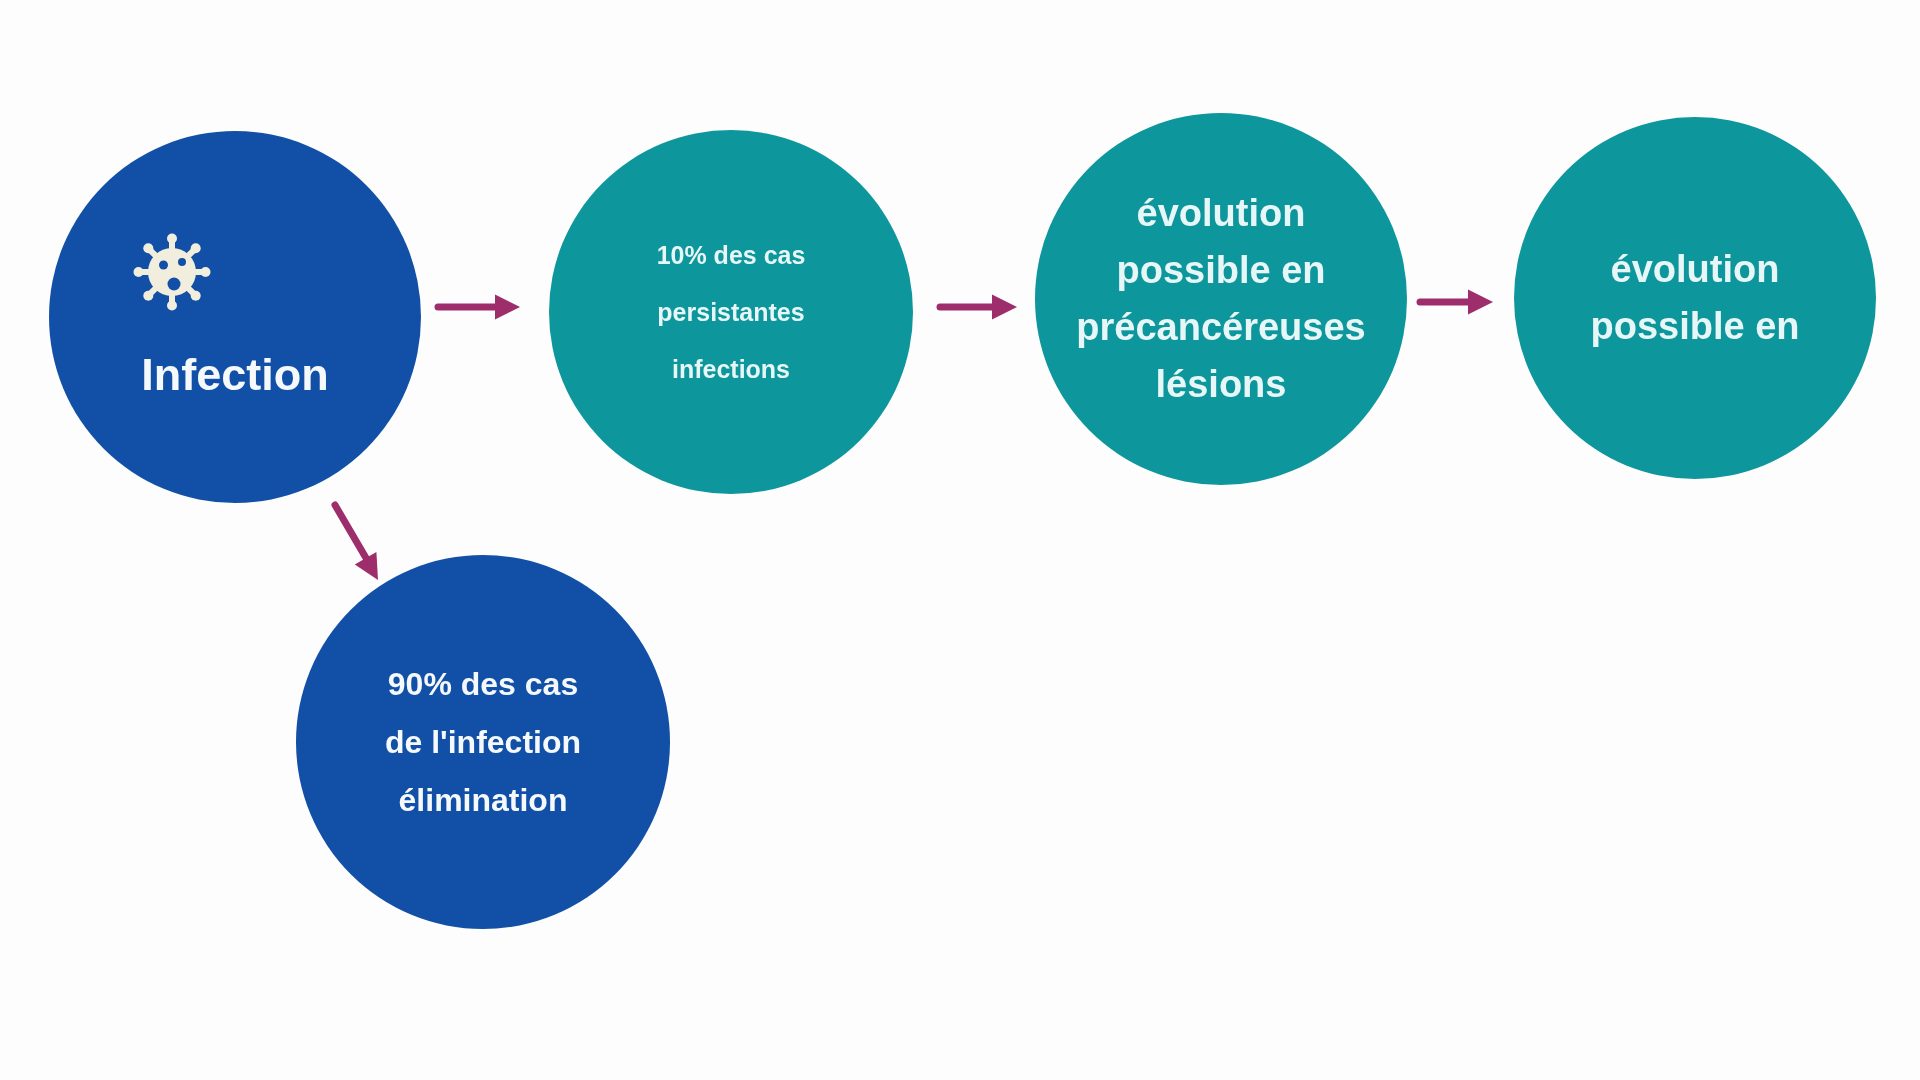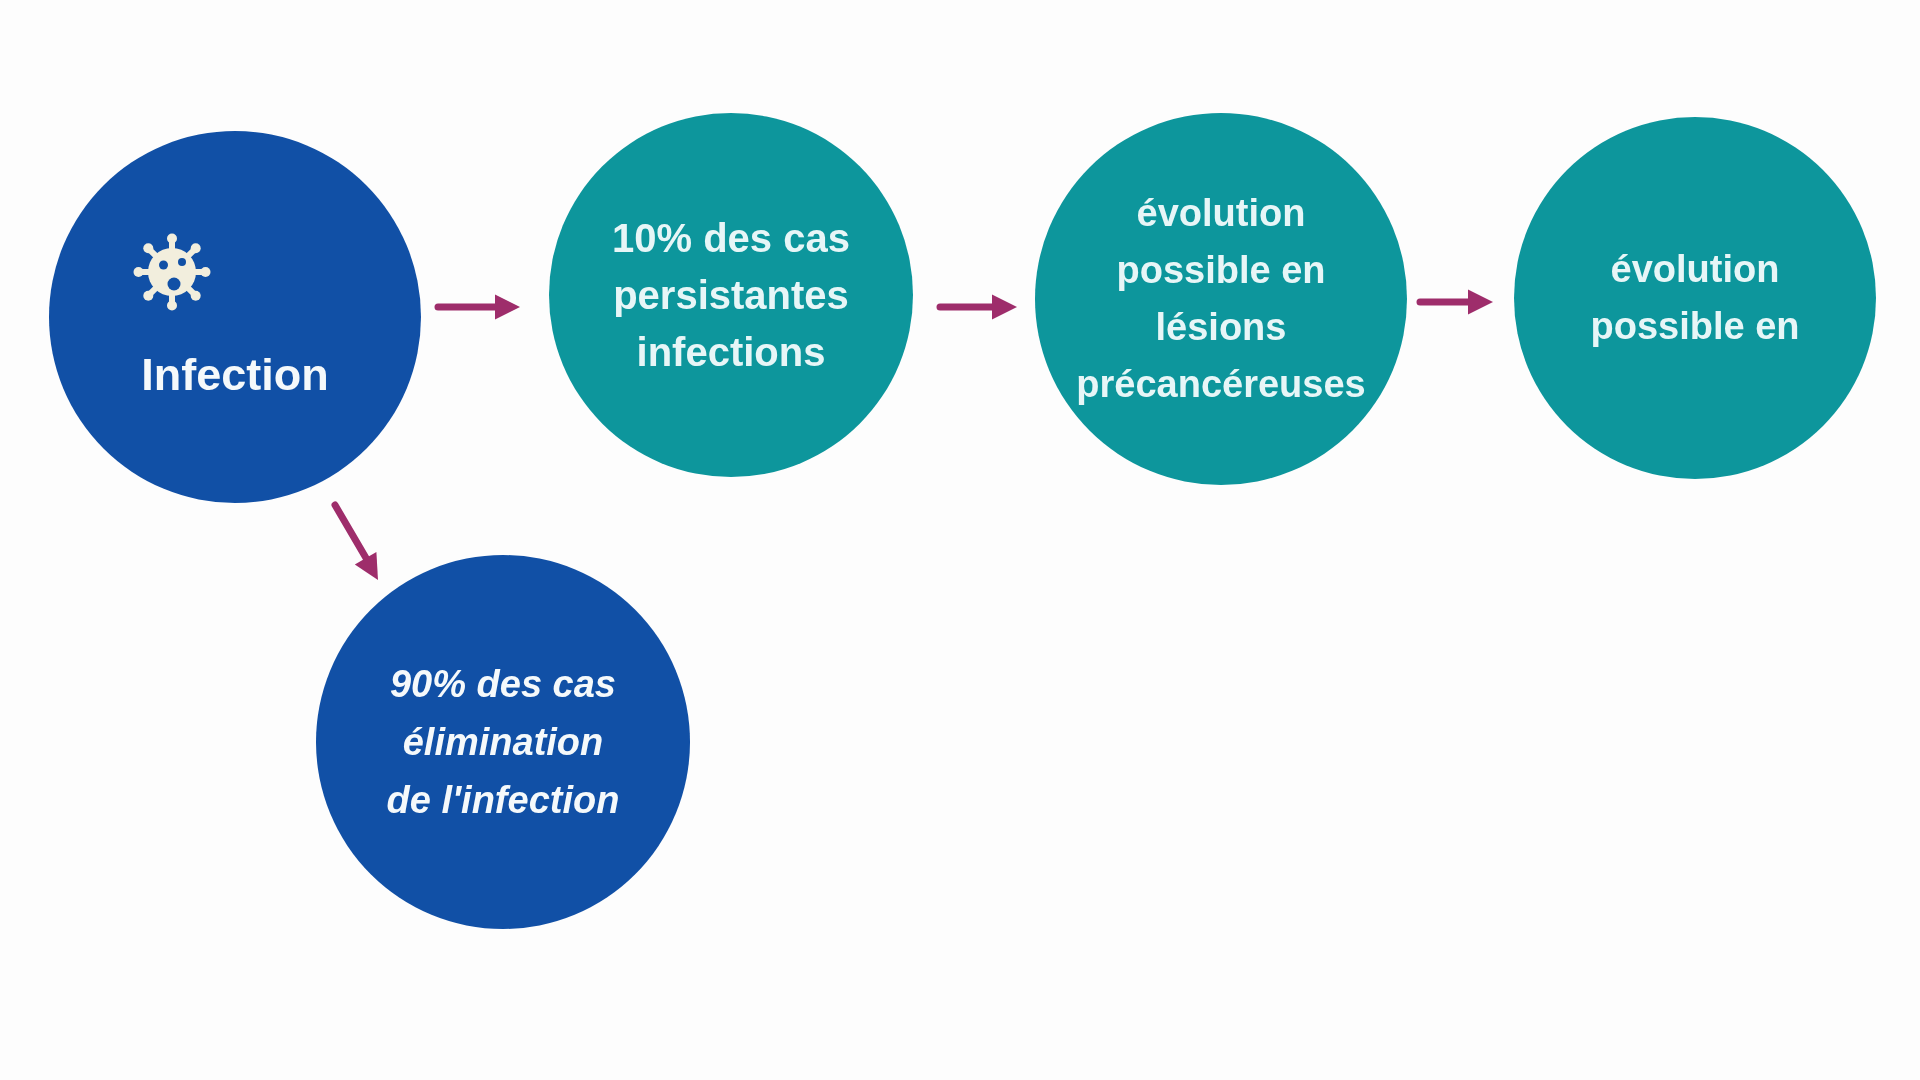--- a/index.html
+++ b/index.html
@@ -41,24 +41,24 @@
     justify-content: center;
     text-align: center;
     font-weight: 700;
   }
   .node.blue { background: var(--blue); color: var(--text-on-blue); }
   .node.teal { background: var(--teal); color: var(--text-on-teal); }
 
   .node .line { display: block; }
 
   .node-1 { left: 49px;   top: 131px; width: 372px; height: 372px; font-size: 45px; line-height: 62px; }
-  .node-2 { left: 549px;  top: 113px; width: 364px; height: 364px; font-size: 40px; line-height: 57px; text-align: center; }
+  .node-2 { left: 549px;  top: 130px; width: 364px; height: 364px; font-size: 25px; line-height: 57px; text-align: center; }
   .node-3 { left: 1035px; top: 113px; width: 372px; height: 372px; font-size: 38px; line-height: 57px; }
   .node-4 { left: 1514px; top: 117px; width: 362px; height: 362px; font-size: 38px; line-height: 57px; }
-  .node-5 { left: 316px;  top: 555px; width: 374px; height: 374px; font-size: 38px; line-height: 58px; font-style: italic; }
+  .node-5 { left: 296px;  top: 555px; width: 374px; height: 374px; font-size: 32px; line-height: 58px; }
 
   .virus {
     width: 86px;
     height: 86px;
     margin-bottom: 30px;
     transform: translateX(-63px);
   }
   .virus .spike { stroke: var(--icon-cream); stroke-width: 6; stroke-linecap: round; }
   .virus .ball, .virus .body { fill: var(--icon-cream); }
   .virus .hole { fill: var(--blue); }
@@ -120,33 +120,33 @@
       <span class="line">10% des cas</span>
       <span class="line">persistantes</span>
       <span class="line">infections</span>
     </div>
   </div>
 
   <div class="node teal node-3">
     <div class="text">
       <span class="line">évolution</span>
       <span class="line">possible en</span>
+      <span class="line">précancéreuses</span>
       <span class="line">lésions</span>
-      <span class="line">précancéreuses</span>
     </div>
   </div>
 
   <div class="node teal node-4">
     <div class="text">
       <span class="line">évolution</span>
       <span class="line">possible en</span>
     </div>
   </div>
 
   <div class="node blue node-5">
     <div class="text">
       <span class="line">90% des cas</span>
+      <span class="line">de l'infection</span>
       <span class="line">élimination</span>
-      <span class="line">de l'infection</span>
     </div>
   </div>
 
 </div>
 
 </body></html>

